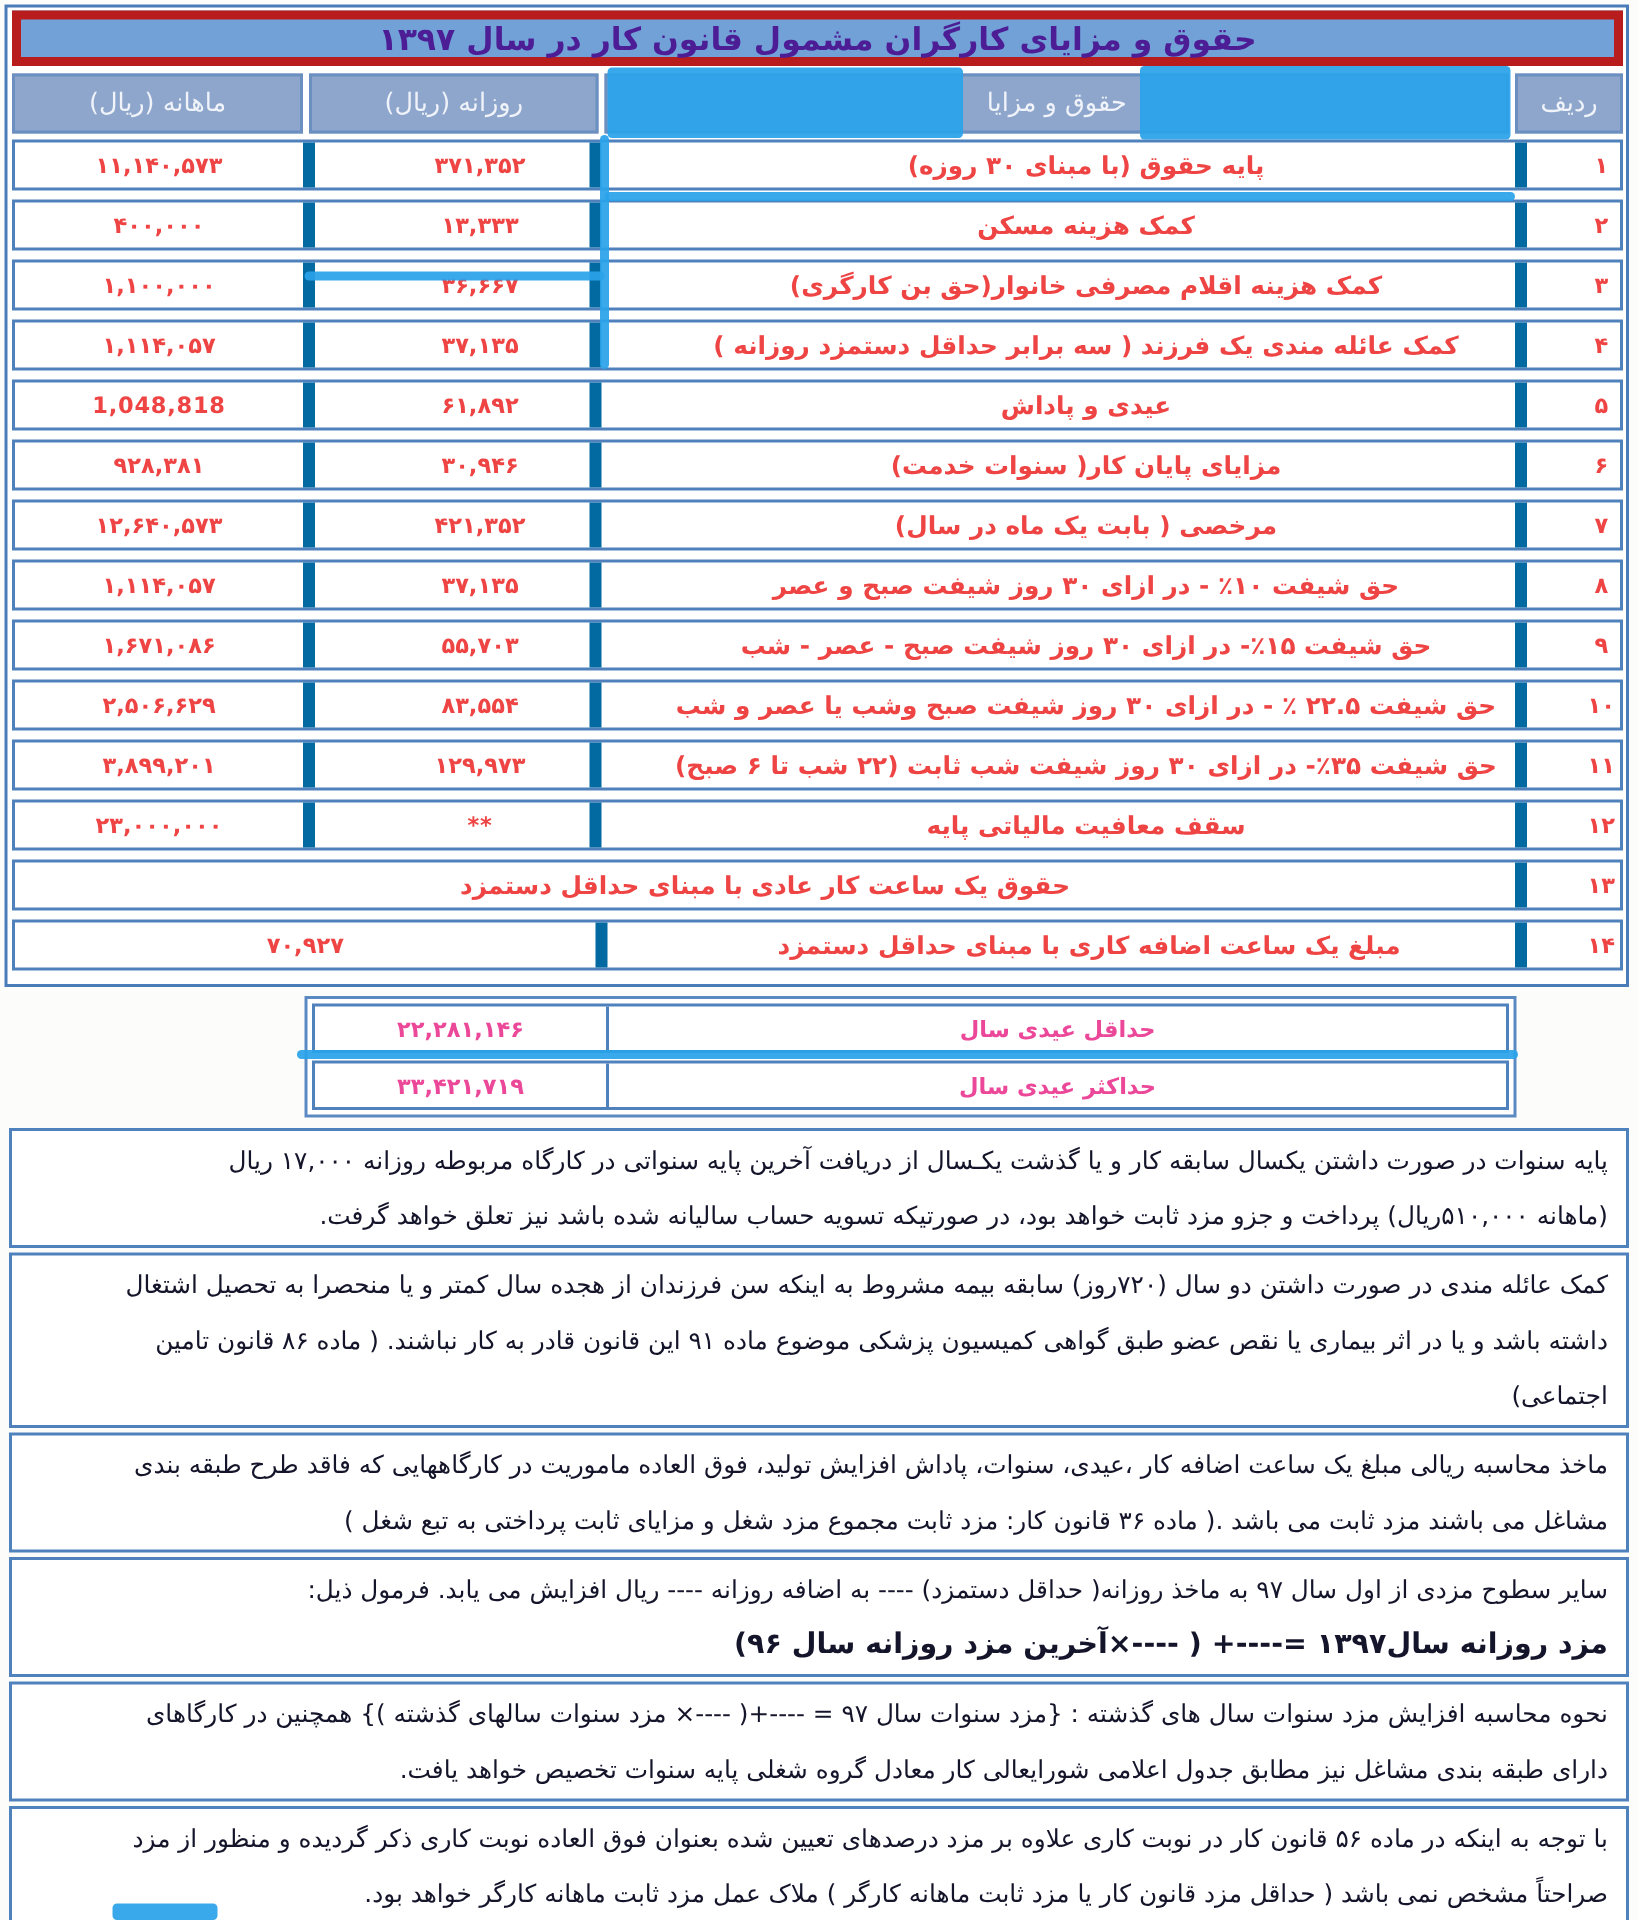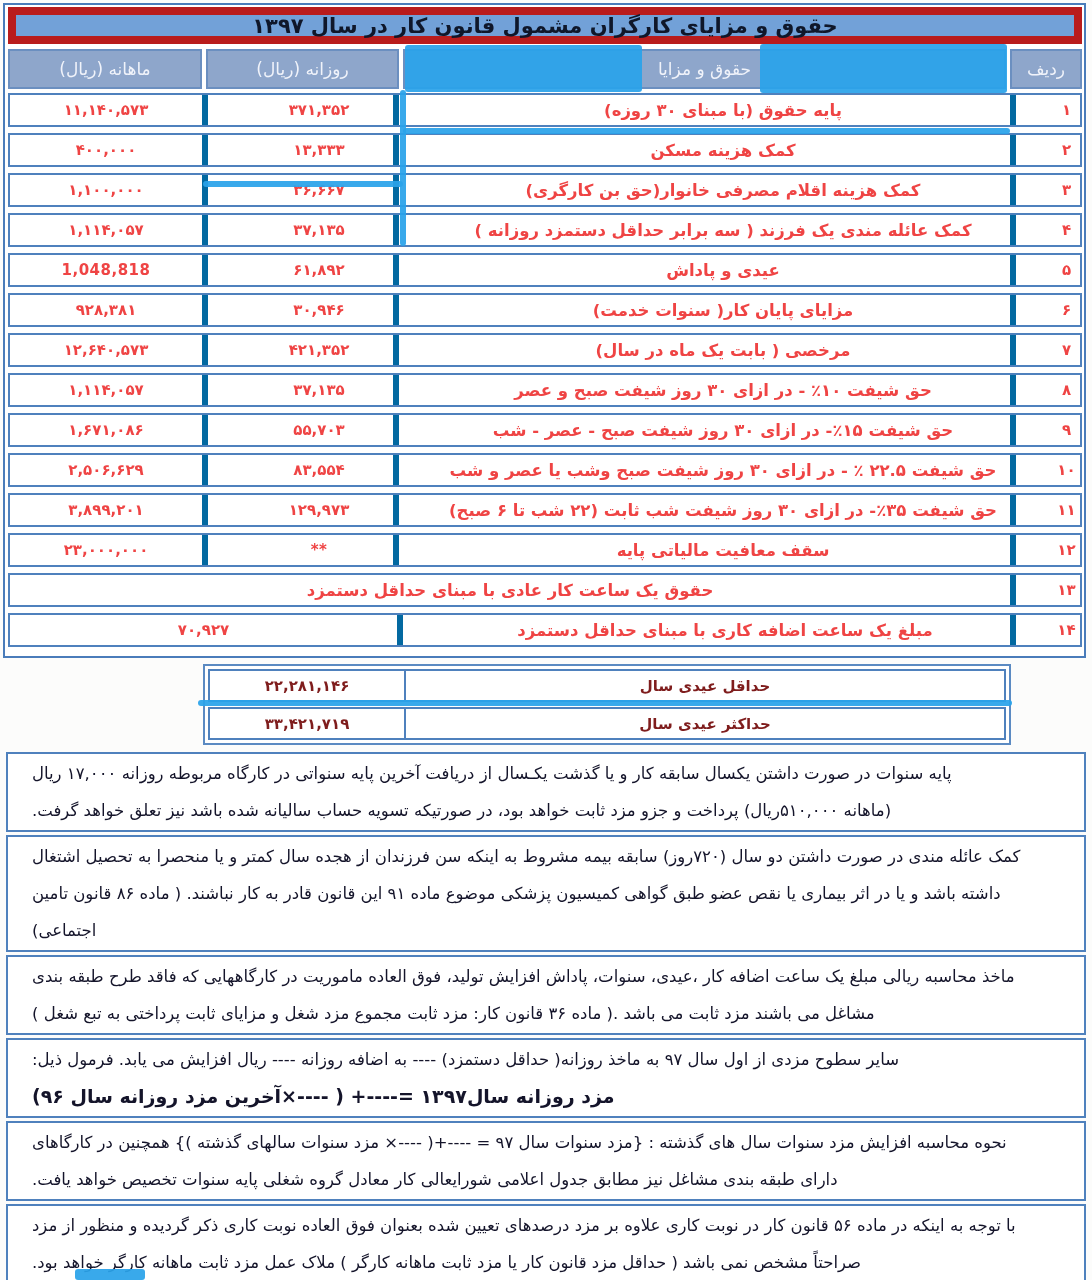--- a/index.html
+++ b/index.html
@@ -9,61 +9,61 @@
     font-family:"DejaVu Sans","Liberation Sans",sans-serif;
     direction:rtl;
   }
   .page{position:relative;width:1092px;height:1280px;background:#fcfcfb;overflow:hidden;}
 
   
   .table-frame{position:absolute;left:3px;top:3px;width:1083px;height:655px;
     border:2px solid #4a7cba;box-sizing:border-box;background:#ffffff;}
 
   .title-bar{position:absolute;left:8px;top:7px;width:1074px;height:37px;
-    background:#72a1d8;border:8px solid #b91c1c;box-sizing:border-box;
+    background:#72a1d8;border:6px solid #b91c1c;box-sizing:border-box;
     display:flex;align-items:center;justify-content:center;
-    color:#0f172a;font-weight:bold;font-size:21px;letter-spacing:.5px;}
+    color:#4c1d95;font-weight:bold;font-size:21px;letter-spacing:.5px;}
 
   .header-row{position:absolute;left:8px;top:49px;width:1074px;height:40px;
     display:flex;direction:rtl;gap:4px;}
   .hcell{background:#8ea6cb;border:2px solid #6b8fc0;box-sizing:border-box;
     display:flex;align-items:center;justify-content:center;
     color:#f0f3fa;font-weight:normal;font-size:17px;}
   .hcell.no{width:72px;}
   .hcell.item{flex:1;}
   .hcell.daily{width:193px;}
   .hcell.monthly{width:194px;}
 
   .rows-wrap{position:absolute;left:8px;top:93px;width:1074px;}
   .trow{display:flex;direction:rtl;height:34px;margin-bottom:6px;
     border:2px solid #4f81bd;background:#ffffff;box-sizing:border-box;}
   .trow .cell{display:flex;align-items:center;justify-content:center;box-sizing:border-box;
     color:#ef4444;font-weight:bold;overflow:hidden;white-space:nowrap;}
-  .trow .cell:not(:last-child){border-left:6px solid #0369a1;padding-left:37px;}
+  .trow .cell:not(:last-child){border-left:8px solid #0369a1;padding-left:37px;}
   .cell.no{width:70px;font-size:15px;}
   .cell.item{flex:1;font-size:16.5px;}
   .cell.daily{width:191px;font-size:15px;letter-spacing:.5px;}
   .cell.monthly{width:192px;font-size:15px;letter-spacing:.5px;}
   .cell.merged{width:387px;font-size:15px;letter-spacing:.5px;}
 
   
   .bonus-table{position:absolute;left:203px;top:664px;width:808px;
     border:2px solid #5b8ac2;box-sizing:border-box;background:#ffffff;padding:3px;}
   .brow{display:flex;direction:rtl;height:33px;border:2px solid #4f81bd;
     box-sizing:border-box;background:#fff;}
   .brow + .brow{margin-top:5px;}
   .brow .bcell{display:flex;align-items:center;justify-content:center;box-sizing:border-box;
-    color:#7f1d1d;font-weight:bold;}
+    color:#ec4899;font-weight:bold;}
   .bcell.label{flex:1;font-size:15px;}
   .bcell.value{width:196px;border-right:2px solid #4f81bd;font-size:15px;letter-spacing:.5px;}
 
   
   .notes{position:absolute;left:6px;top:752px;width:1080px;}
   .note{border:2px solid #4f81bd;box-sizing:border-box;background:#ffffff;
-    margin-bottom:3px;padding:1px 24px;text-align:left;
+    margin-bottom:3px;padding:1px 12px;text-align:right;
     color:#14142a;font-size:16.5px;}
   .note .line{line-height:37px;white-space:nowrap;}
   .note .line.bold{font-weight:bold;font-size:19px;}
 
   
   .hl{position:absolute;background:#2aa3e9;opacity:.93;border-radius:3px;}
   .hl.blob-left  {left:405px;top:45px;width:237px;height:47px;}
   .hl.blob-right {left:760px;top:44px;width:247px;height:49px;}
   .hl.under-row1 {left:403px;top:128px;width:607px;height:6px;}
   .hl.under-daily2{left:203px;top:181px;width:200px;height:6px;}

